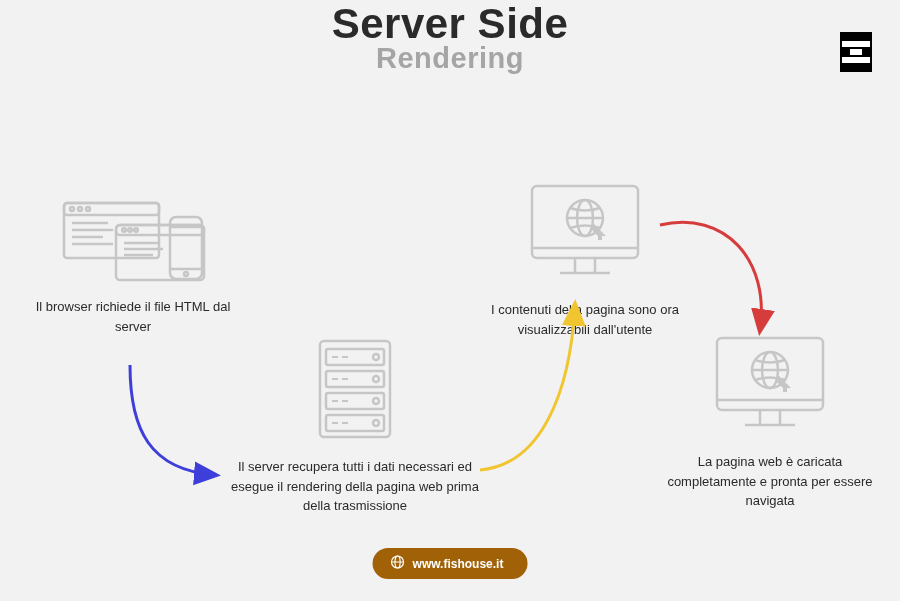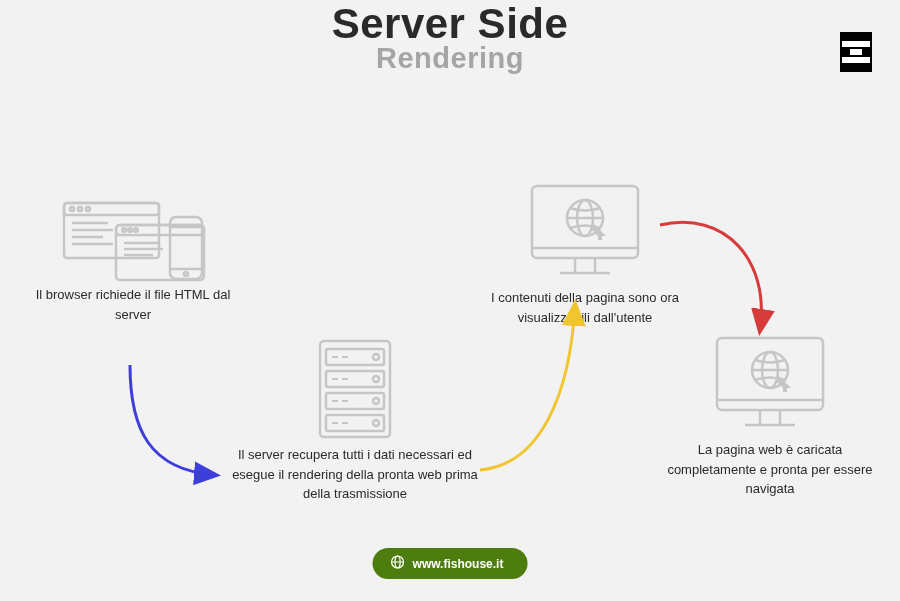--- a/index.html
+++ b/index.html
@@ -53,28 +53,29 @@
   }
   .step {
     position: absolute;
     width: 210px;
     text-align: center;
   }
   .caption {
     font-size: 13px;
     color: #2a2a2a;
     line-height: 1.5;
+    margin-top: 12px;
   }
   .icon-box svg { display: block; margin: 0 auto; }
   .pill {
     position: absolute;
     left: 50%;
     transform: translateX(-50%);
     bottom: 22px;
-    background: #4d7c0f;
+    background: #a16207;
     color: #fff;
     font-size: 12px;
     font-weight: 700;
     padding: 7px 24px 7px 18px;
     border-radius: 999px;
     display: flex;
     align-items: center;
     gap: 8px;
   }
   .arrows { position: absolute; top: 0; left: 0; }
@@ -143,21 +144,21 @@
           <line x1="32" y1="88" x2="38" y2="88"></line>
             <line x1="42" y1="88" x2="48" y2="88"></line>
         </g>
         <circle cx="76" cy="22" r="3"></circle>
           <circle cx="76" cy="44" r="3"></circle>
         <circle cx="76" cy="66" r="3"></circle>
           <circle cx="76" cy="88" r="3"></circle>
       </g>
     </svg>
   </div>
-  <div class="caption">Il server recupera tutti i dati necessari ed esegue il rendering della pronta web prima della trasmissione</div>
+  <div class="caption">Il server recupera tutti i dati necessari ed esegue il rendering della pagina web prima della trasmissione</div>
 </div>
 
 <div class="step" style="left:480px; top:178px;">
   <div class="icon-box">
     <svg width="130" height="110" viewBox="0 0 130 110">
       <g fill="none" stroke="#c6c6c6" stroke-width="2.5">
         <rect x="12" y="8" width="106" height="72" rx="5"></rect>
         <line x1="12" y1="70" x2="118" y2="70"></line>
         <line x1="55" y1="80" x2="55" y2="95"></line>
           <line x1="75" y1="80" x2="75" y2="95"></line>

